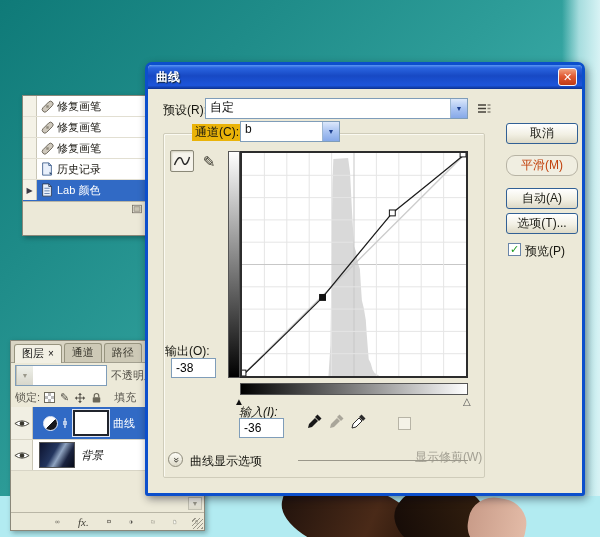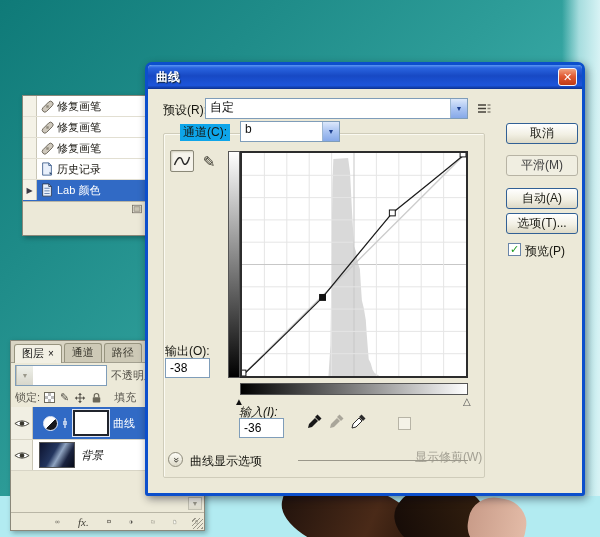--- a/index.html
+++ b/index.html
@@ -14,21 +14,21 @@
   .photo-strip { position:absolute; left:0; top:496px; width:600px; height:41px; background:#b2ebf1; overflow:hidden; }
   .hair1 { position:absolute; left:280px; top:-12px; width:150px; height:70px; background:linear-gradient(100deg,#20120c,#4a2a18 60%,#241309); transform:rotate(14deg); border-radius:30% 60% 40% 50%; }
   .hair2 { position:absolute; left:395px; top:-10px; width:90px; height:66px; background:linear-gradient(80deg,#150b07,#34200f); transform:rotate(-8deg); border-radius:40% 50% 30% 60%; }
   .skin  { position:absolute; left:468px; top:2px; width:58px; height:54px; background:linear-gradient(90deg,#c99c89,#e3bba7); transform:rotate(10deg); border-radius:45%; }
 
   
   .xp-btn { position:absolute; width:72px; height:21px; border:1px solid #316095; border-radius:3px;
     background:linear-gradient(#ffffff,#f2f0e4 55%,#ddd9c6); font-size:12px; color:#1b1b14;
     display:flex; align-items:center; justify-content:center; cursor:default; }
   .xp-btn.focused { box-shadow:0 0 0 1px #7fa7e0 inset; border-color:#1c3f94; }
-  .xp-btn.disabled { color:#404040; border-color:#b7b3a4; background:#f0eee1; }
+  .xp-btn.disabled { color:#c2410c; border-color:#b7b3a4; background:#f0eee1;border-radius:9px; }
   .combo { position:absolute; background:#fff; border:1px solid #7f9db9; display:flex; align-items:flex-start; height:21px; }
   .combo .val { flex:1; padding:0 4px; font-size:12px; color:#111; white-space:nowrap; overflow:hidden; }
   .combo .arrow { width:17px; height:100%; border-left:1px solid #9db7d2;
     background:linear-gradient(#dce8fb,#aac4f2 50%,#86a9e8); display:flex; align-items:center; justify-content:center;
     color:#1d3f8f; font-size:7px; }
   .combo.muted .arrow { background:linear-gradient(#eef0ea,#d8d7cc); color:#9a988b; border-left-color:#c2c0b2; }
   .cbx { width:13px; height:13px; border:1px solid #6a85a8; background:#fff; display:inline-flex; align-items:center; justify-content:center; font-size:11px; color:#1d9a1d; font-weight:bold; }
   .cbx.disabled { border-color:#b7b4a6; background:#f4f2e7; }
   .lbl { position:absolute; color:#15150f; font-size:12px; white-space:nowrap; }
   .lbl.gray { color:#a3a093;margin-top:32px; }
@@ -278,21 +278,21 @@
     </div>
     <span class="preset-menu-btn">
       <svg class="mini" width="14" height="11" viewBox="0 0 14 11">
           <path d="M1 2h8M1 5.5h8M1 9h8" stroke="#44423a" stroke-width="1.3"></path>
           <path d="M10.5 2l3 0M10.5 5.5h3M10.5 9h3" stroke="#8a877a" stroke-width="1.3"></path>
         </svg>
     </span>
 
     <div class="groupbox"></div>
 
-    <span class="lbl" style="left:32px; top:59px; background:#0ea5e9; padding:0 3px;text-align:center;">通道(C):</span>
+    <span class="lbl" style="left:44px; top:59px; background:#eab308; padding:0 3px;text-align:center;">通道(C):</span>
     <div class="combo" style="left:92px; top:56px; width:100px;">
       <span class="val">b</span>
       <span class="arrow">
           <span>▼</span>
         </span>
     </div>
 
     <span class="tool-btn sel" style="left:22px; top:85px;">
       <svg class="mini" width="18" height="12" viewBox="0 0 18 12">
           <path d="M1.5 10C5 1 8 1 9.5 6s4.5 5 7-4" fill="none" stroke="#2a2a2a" stroke-width="1.4"></path>
@@ -330,21 +330,21 @@
           <rect x="150" y="58" width="6" height="6" fill="#fff" stroke="#111" stroke-width="1"></rect>
           <rect x="-2" y="221" width="6" height="6" fill="#fff" stroke="#111" stroke-width="1"></rect>
           <rect x="222" y="-2" width="6" height="6" fill="#fff" stroke="#111" stroke-width="1"></rect>
         </svg>
     </div>
     <div class="hgrad"></div>
     <span class="slider-tri" style="left:86px; top:332px; color:#111;"><span>▲</span></span>
     <span class="slider-tri" style="left:315px; top:332px; color:#555;"><span>△</span></span>
 
     <span class="lbl" style="left:17px; top:278px;">输出(O):</span>
-    <input class="field" style="left: 17px; top: 293px;" value="-38">
+    <input class="field" style="left: 23px; top: 293px;" value="-38">
     <span class="lbl" style="left:91px; top:339px;font-style:italic;">输入(I):</span>
     <input class="field" style="left: 91px; top: 353px;" value="-36">
 
     <span class="dropper" style="left:158px; top:348px;">
       <svg class="mini" width="17" height="17" viewBox="0 0 17 17">
           <path d="M2 15l1-4 6-6 3 3-6 6z" fill="#181818"></path>
           <path d="M9 4l2.5-2.5 4 4L13 8z" fill="#181818"></path>
         </svg>
     </span>
     <span class="dropper" style="left:180px; top:348px;">

